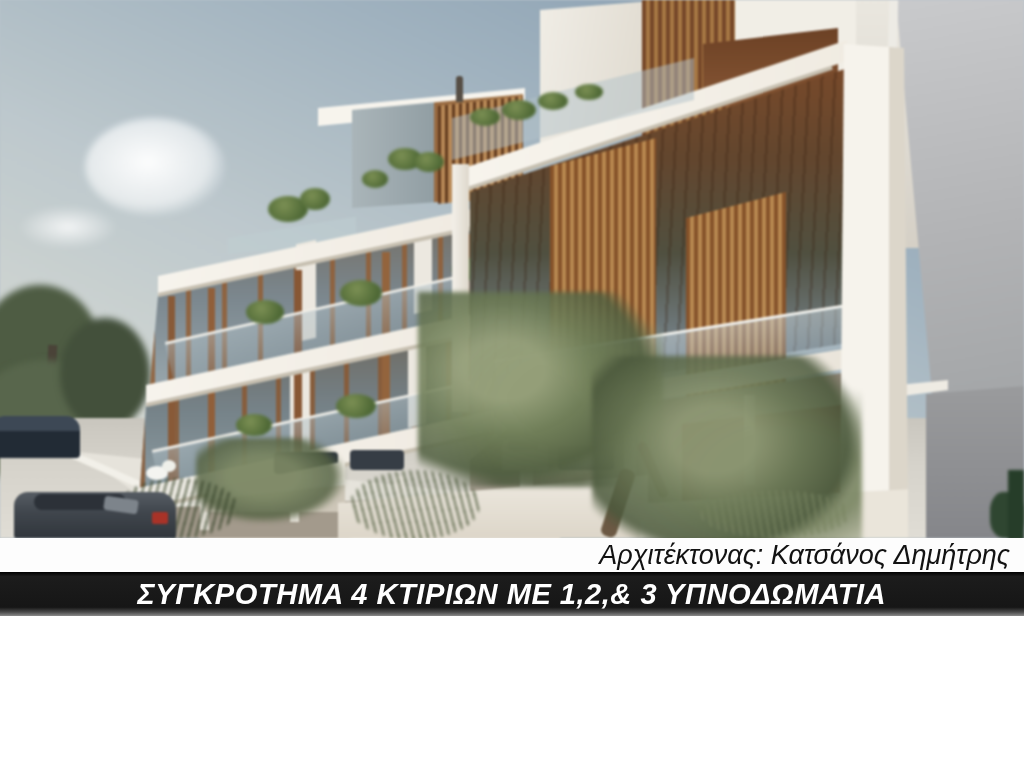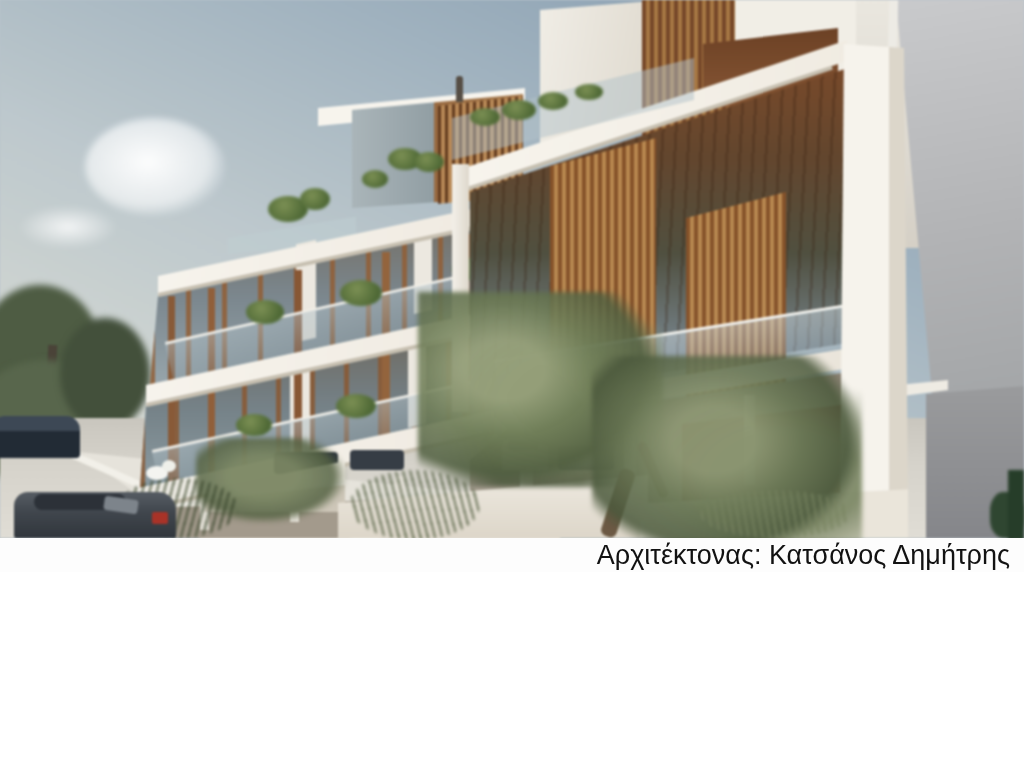--- a/index.html
+++ b/index.html
@@ -1,17 +1,17 @@
 <!DOCTYPE html>
 <html><head>
 <meta charset="utf-8">
 <style>
   html,body{margin:0;padding:0;background:#ffffff;}
   .page{position:relative;width:1024px;height:768px;overflow:hidden;background:#ffffff;
-        font-family:"Liberation Sans", sans-serif;}
+        font-family:"Liberation Sans", sans-serif;font-style:italic;}
 
   
   .photo{position:absolute;left:0;top:0;width:1024px;height:538px;overflow:hidden;background:#b9c4cb;}
   .scene{position:absolute;inset:0;filter:blur(1px) saturate(.94);}
   .scene div{position:absolute;}
 
   .sky{left:0;top:0;width:1024px;height:538px;
        background:linear-gradient(205deg,#7f97ac 0%,#9fb2c0 32%,#bcc8cd 58%,#d3d7d2 82%,#dcded6 100%);}
   .cloud1{left:85px;top:118px;width:140px;height:98px;border-radius:50%;
        background:radial-gradient(ellipse at 45% 45%, rgba(255,255,255,.96) 0%, rgba(255,255,255,.6) 55%, rgba(255,255,255,0) 75%);filter:blur(3px);}
@@ -313,19 +313,22 @@
       <div class="fcar-roof"></div>
       <div class="fcar-glass"></div>
       <div class="fcar-tail"></div>
     </div>
   </div>
 
   <div class="caption-strip">
     <span>Αρχιτέκτονας: Κατσάνος Δημήτρης</span>
   </div>
 
+  <div class="banner">
+    <span>ΣΥΓΚΡΟΤΗΜΑ 4 ΚΤΙΡΙΩΝ ΜΕ 1,2,&amp; 3 ΥΠΝΟΔΩΜΑΤΙΑ</span>
+  </div>
 
   <div class="footer">
     
     
   </div>
 
 </div>
 
 </body></html>

